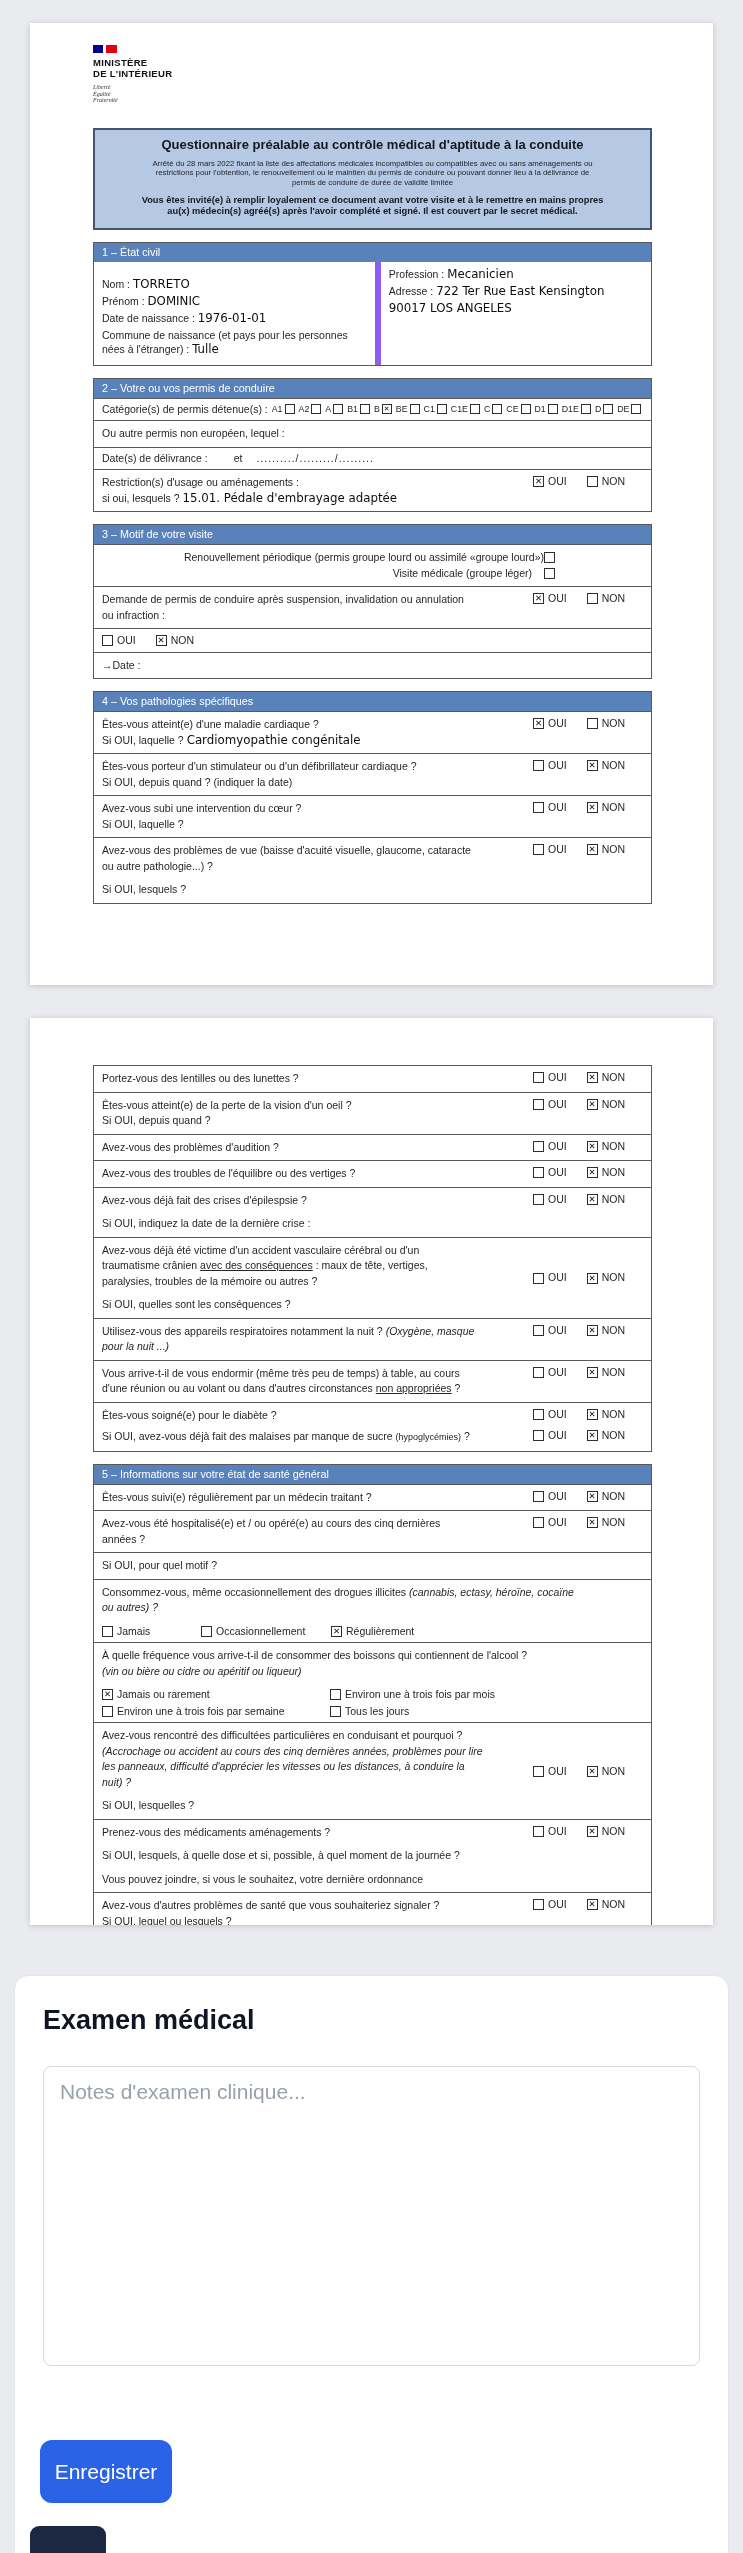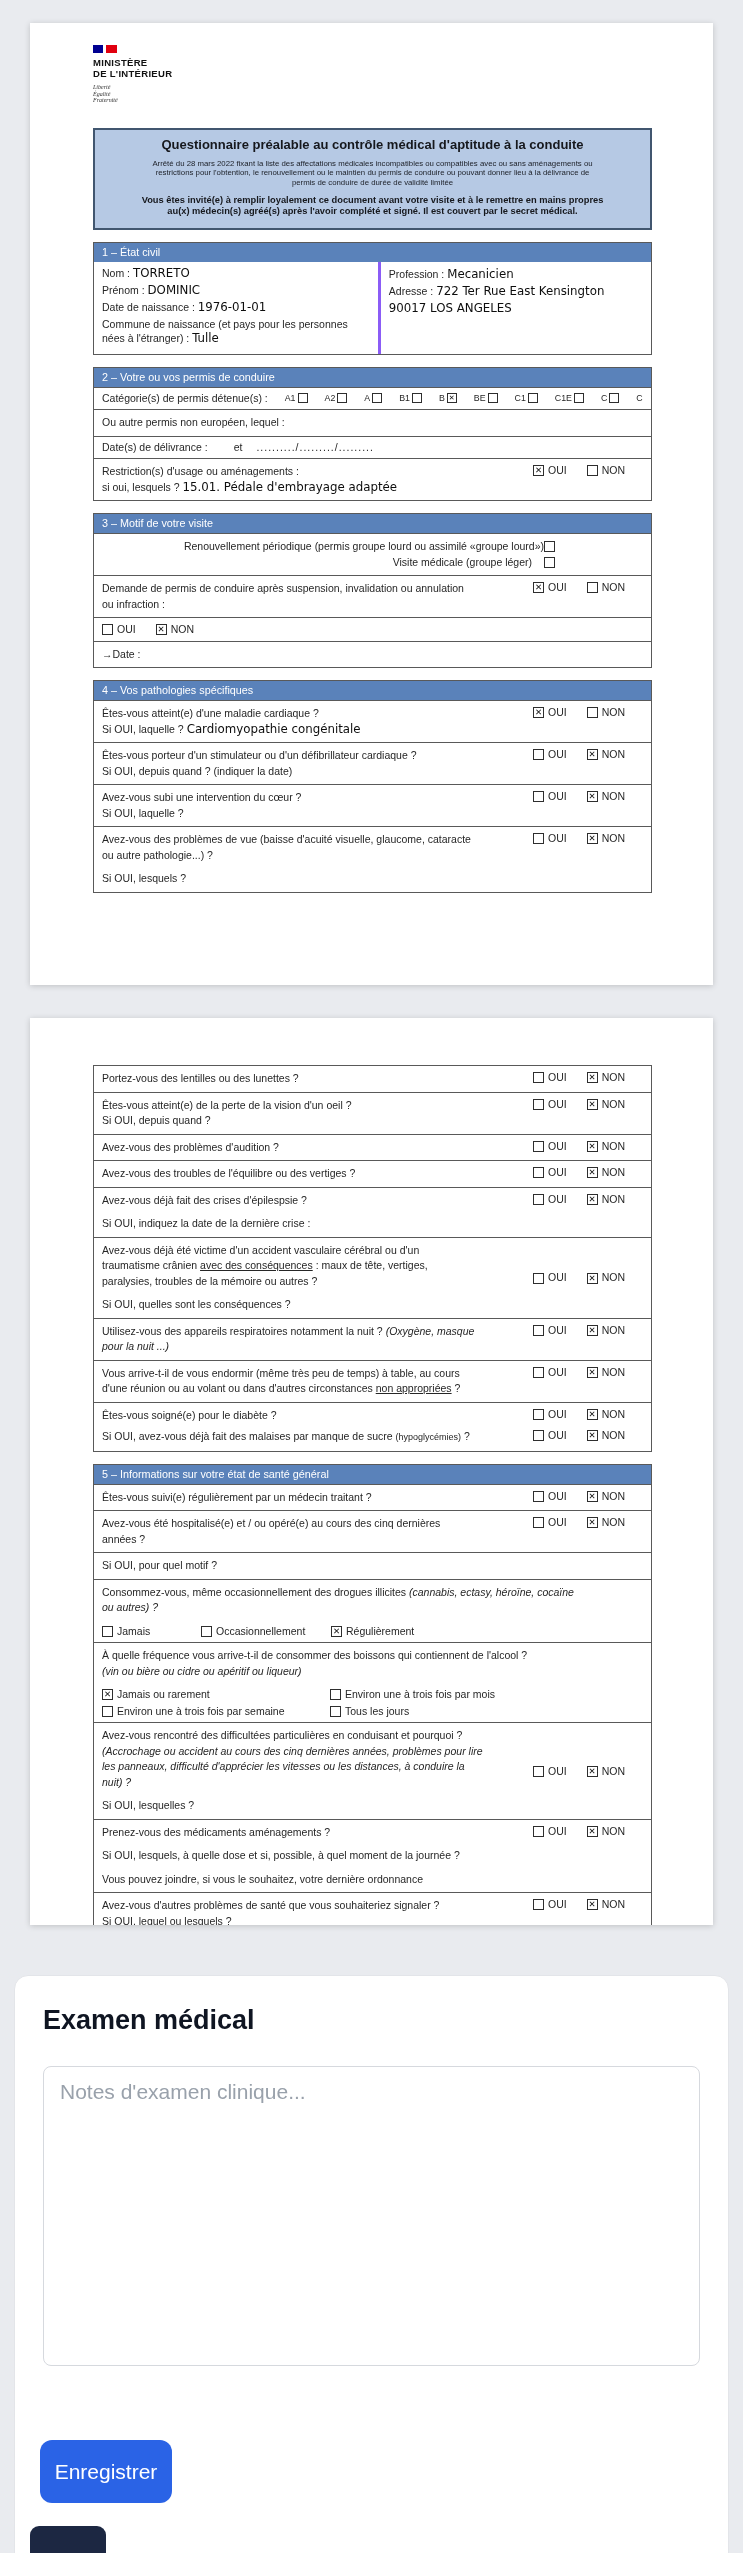--- a/index.html
+++ b/index.html
@@ -49,26 +49,26 @@
   .val{font-family:"DejaVu Sans",sans-serif;font-size:11.8px;color:#0d0d0d}
   .lbl{}
 
   .ans{display:flex;gap:20px}
   .ansopt{display:inline-flex;align-items:center;gap:4px;white-space:nowrap}
   .cb{width:9px;height:9px;border:1px solid #2e2e2e;font-size:8.5px;line-height:9px;text-align:center;
       display:inline-block;flex:none;background:#fff;color:#111;font-family:"DejaVu Sans",sans-serif;box-sizing:content-box}
 
   
   .s1{display:flex}
-  .s1l{width:51.5%;border-right:3px solid #8b5cf6;padding:2px 8px 5px;box-sizing:border-box}
+  .s1l{width:51.5%;border-right:6px solid #8b5cf6;padding:13px 8px 5px;box-sizing:border-box}
   .s1r{flex:1;padding:3px 8px 5px}
   .fline{margin:3.5px 0}
 
   
-  .catline{display:flex;align-items:center;gap:17px;white-space:nowrap;overflow:hidden}
+  .catline{display:flex;align-items:center;gap:4px;white-space:nowrap;overflow:hidden}
   .cat{display:inline-flex;align-items:center;gap:2px;font-size:8.8px}
   .cat .cb{width:8px;height:8px;line-height:8px;font-size:7px}
   .delivline{display:flex;align-items:baseline}
   .delivline .et{margin-left:26px}
   .delivline .dots{margin-left:14px;letter-spacing:1px}
 
   
   .dualline{display:flex;justify-content:flex-end;align-items:center;padding-right:84px;margin:2px 0}
   .dualline.right{justify-content:flex-end;gap:12px}
 

